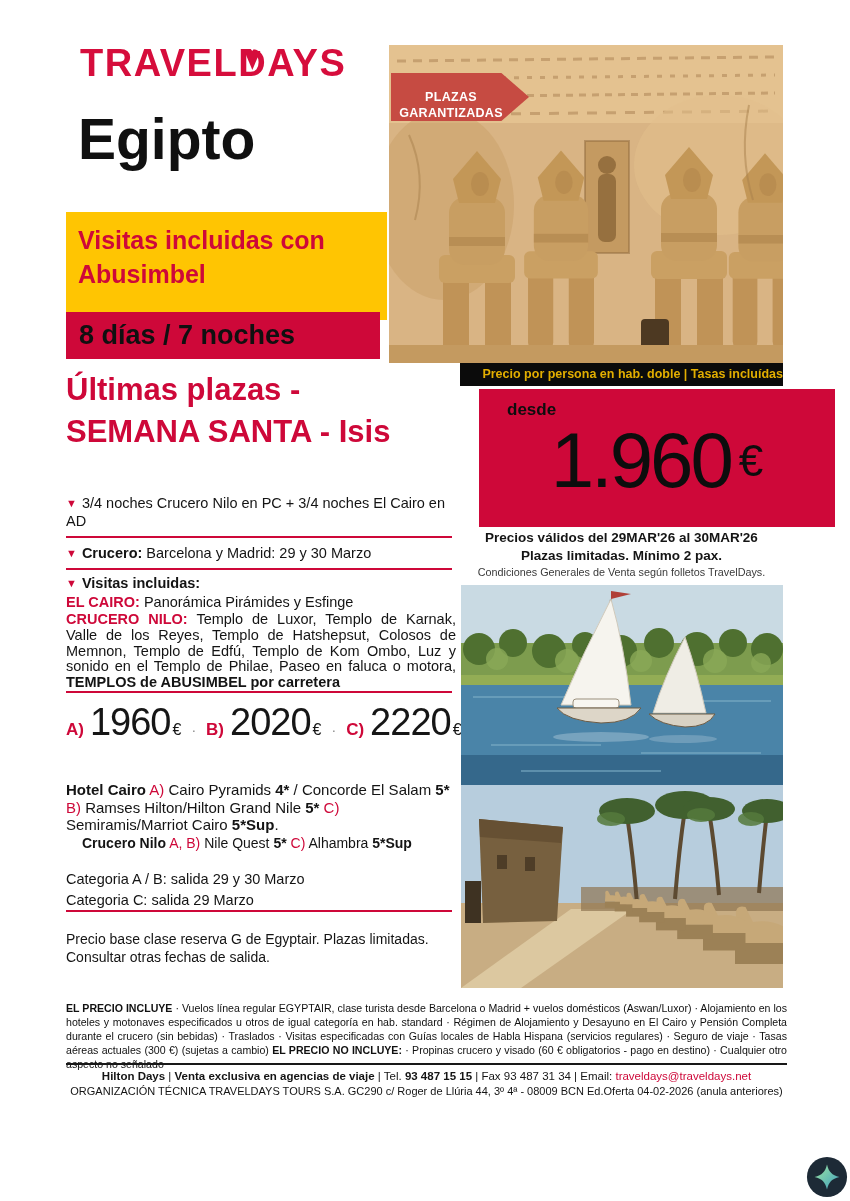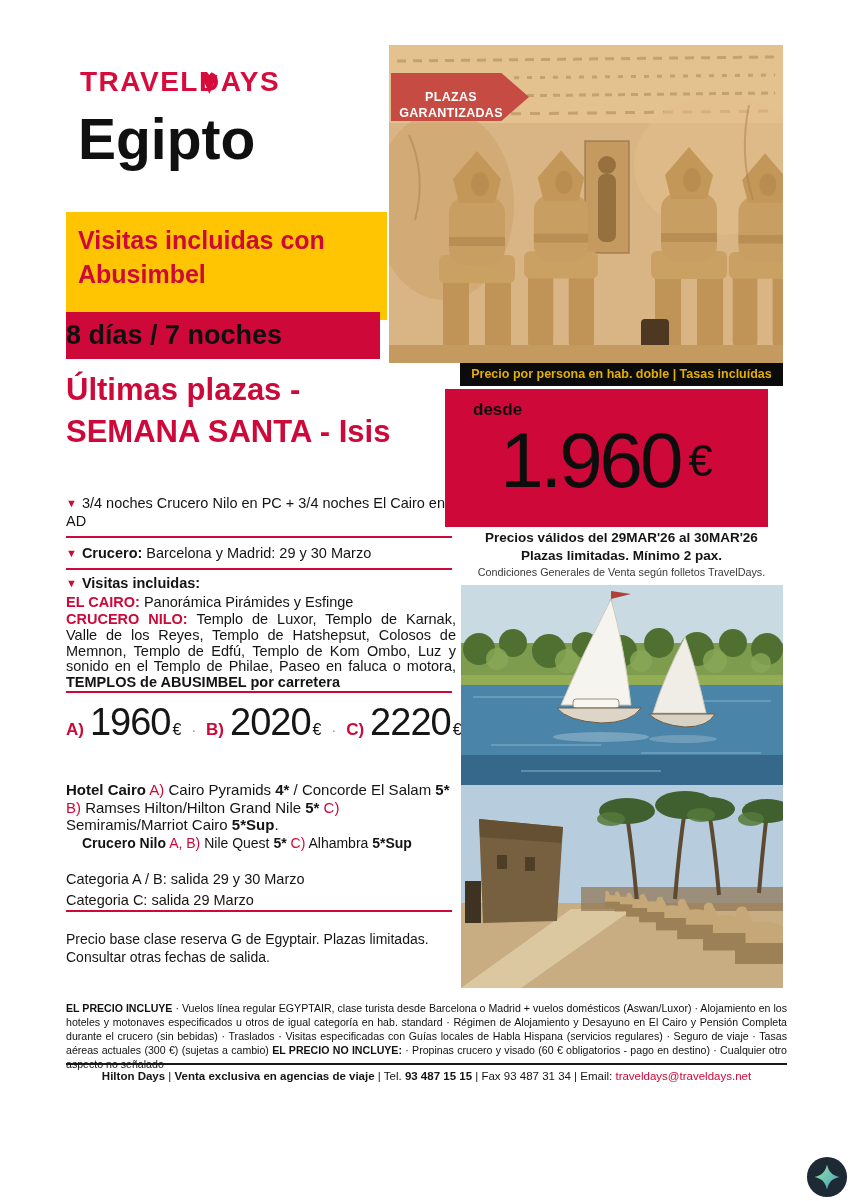--- a/index.html
+++ b/index.html
@@ -9,33 +9,33 @@
   *{margin:0;padding:0;box-sizing:border-box;}
   body{background:#fff;font-family:"Liberation Sans",sans-serif;color:#141414;}
   .page{position:relative;width:850px;height:1201px;margin:0 auto;background:#fff;overflow:hidden;}
   .abs{position:absolute;}
   .s-b{font-weight:bold;}
   .s-c{color:var(--crimson);}
   .s-cb{color:var(--crimson);font-weight:bold;}
   .tri{color:var(--crimson);font-size:11px;vertical-align:1px;margin-right:5px;}
 
   
-  .logo{left:80px;top:66px;font-size:28px;font-weight:bold;color:var(--logored);letter-spacing:1.5px;}
+  .logo{left:80px;top:42px;font-size:38px;font-weight:bold;color:var(--logored);letter-spacing:1.5px;}
   .logo-d{position:relative;display:inline-block;}
   .logo-d .notch{position:absolute;left:50%;top:-3px;transform:translateX(-54%);width:0;height:0;
     border-left:9px solid transparent;border-right:9px solid transparent;border-top:12px solid #fff;}
   .logo-d .tail{position:absolute;left:50%;top:9px;transform:translateX(-54%);width:0;height:0;
     border-left:8px solid transparent;border-right:8px solid transparent;border-top:19px solid var(--logored);}
   .egipto{left:78px;top:106px;font-size:57px;font-weight:bold;color:#101010;}
 
   
   .box-visits{left:66px;top:212px;width:321px;height:108px;background:var(--yellow);
     color:var(--crimson);font-size:25px;font-weight:bold;line-height:1.34;padding:12px 12px;}
   .box-duration{left:66px;top:312px;width:314px;height:47px;background:var(--crimson);
-    color:#101010;font-size:27px;font-weight:bold;line-height:47px;}
+    color:#101010;font-size:27px;font-weight:bold;line-height:47px;padding-left:13px;}
 
   
   .main-title{left:66px;top:369px;width:408px;font-size:31px;line-height:42px;font-weight:bold;color:var(--crimson);}
   .nights{left:66px;top:494px;width:398px;font-size:14.5px;line-height:1.25;}
   .rule{left:66px;width:386px;height:2px;background:var(--crimson);}
   .rule1{top:536px}.rule2{top:568px}.rule3{top:691px}.rule4{top:910px}
   .salidas{left:66px;top:545px;font-size:14.5px;}
   .visitas{left:66px;top:575px;font-size:14.5px;font-weight:bold;}
   .cairo-line{left:66px;top:594px;font-size:14.5px;}
   .crucero-par{left:66px;top:612px;width:390px;font-size:14.5px;line-height:15.8px;text-align:justify;}
@@ -51,22 +51,22 @@
 
   
   .photo{overflow:hidden;}
   .photo svg{display:block;width:100%;height:100%;}
   .photo-abu{left:389px;top:45px;width:394px;height:318px;}
   .ribbon{left:391px;top:73px;width:138px;height:48px;background:var(--ribbonred);
     clip-path:polygon(0 0,80% 0,100% 50%,80% 100%,0 100%);
     color:#fff;font-weight:bold;font-size:12.5px;text-align:center;line-height:16px;
     padding-top:16px;padding-right:18px;letter-spacing:.3px;}
   .black-bar{left:460px;top:363px;width:323px;height:23px;background:var(--barbg);
-    color:var(--bargold);font-size:12.5px;font-weight:bold;text-align:center;line-height:23px;}
-  .price-big{left:445px;top:389px;width:323px;height:138px;background:var(--crimson);}
+    color:var(--bargold);font-size:12.5px;font-weight:bold;text-align:right;line-height:23px;}
+  .price-big{left:479px;top:389px;width:356px;height:138px;background:var(--crimson);}
   .desde{position:absolute;left:28px;top:11px;font-size:17px;font-weight:bold;color:#0d0d0d;}
   .big-amount{position:absolute;left:0;right:0;top:26px;text-align:center;font-weight:normal;
     color:#0d0d0d;font-size:78px;letter-spacing:-3px;}
   .big-euro{font-size:44px;letter-spacing:0;margin-left:8px;vertical-align:11px;}
   .validity1{left:460px;top:530px;width:323px;text-align:center;font-size:13.5px;font-weight:bold;}
   .validity2{left:460px;top:548px;width:323px;text-align:center;font-size:13.5px;font-weight:bold;}
   .conditions{left:452px;top:566px;width:339px;text-align:center;font-size:10.8px;color:#3a3a3a;}
   .photo-fel{left:461px;top:585px;width:322px;height:200px;}
   .photo-sph{left:461px;top:785px;width:322px;height:203px;}
 
@@ -297,20 +297,21 @@
     </svg>
   </div>
 
   <div class="abs fine-print"><span class="s-b">EL PRECIO INCLUYE</span><span>  · Vuelos línea regular EGYPTAIR,  clase turista desde Barcelona o Madrid + vuelos domésticos (Aswan/Luxor) · Alojamiento en los hoteles y motonaves especificados u otros de igual categoría en hab. standard · Régimen de Alojamiento y Desayuno en El Cairo y Pensión Completa durante el crucero (sin bebidas) · Traslados · Visitas especificadas con Guías locales de Habla Hispana (servicios regulares) · Seguro de viaje · Tasas aéreas  actuales (300 €) (sujetas a cambio) </span><span class="s-b">EL PRECIO NO INCLUYE:</span><span> · Propinas crucero y visado (60 € obligatorios - pago en destino) · Cualquier otro aspecto no señalado</span></div>
 
   <div class="abs footer-rule"></div>
 
   <div class="abs footer1">
     <span><span class="s-b">Hilton Days</span><span> | </span><span class="s-b">Venta exclusiva en agencias de viaje</span><span> | Tel. </span><span class="s-b">93 487 15 15</span><span> | Fax 93 487 31 34 | Email: </span></span><span class="s-c">traveldays@traveldays.net</span>
   </div>
+  <div class="abs footer2">ORGANIZACIÓN TÉCNICA TRAVELDAYS TOURS S.A. GC290 c/ Roger de Llúria 44, 3º 4ª - 08009 BCN Ed.Oferta 04-02-2026 (anula anteriores)</div>
 
   <div class="abs corner-badge">
     <svg viewBox="0 0 44 44" aria-hidden="true">
       <circle cx="22" cy="22" r="21" fill="#1d2a36"></circle>
       <defs>
         <linearGradient id="stargrad" x1="0" y1="0" x2="1" y2="1">
           <stop offset="0" stop-color="#9fe6a0"></stop>
             <stop offset="1" stop-color="#3e9fc0"></stop>
         </linearGradient>
       </defs>

